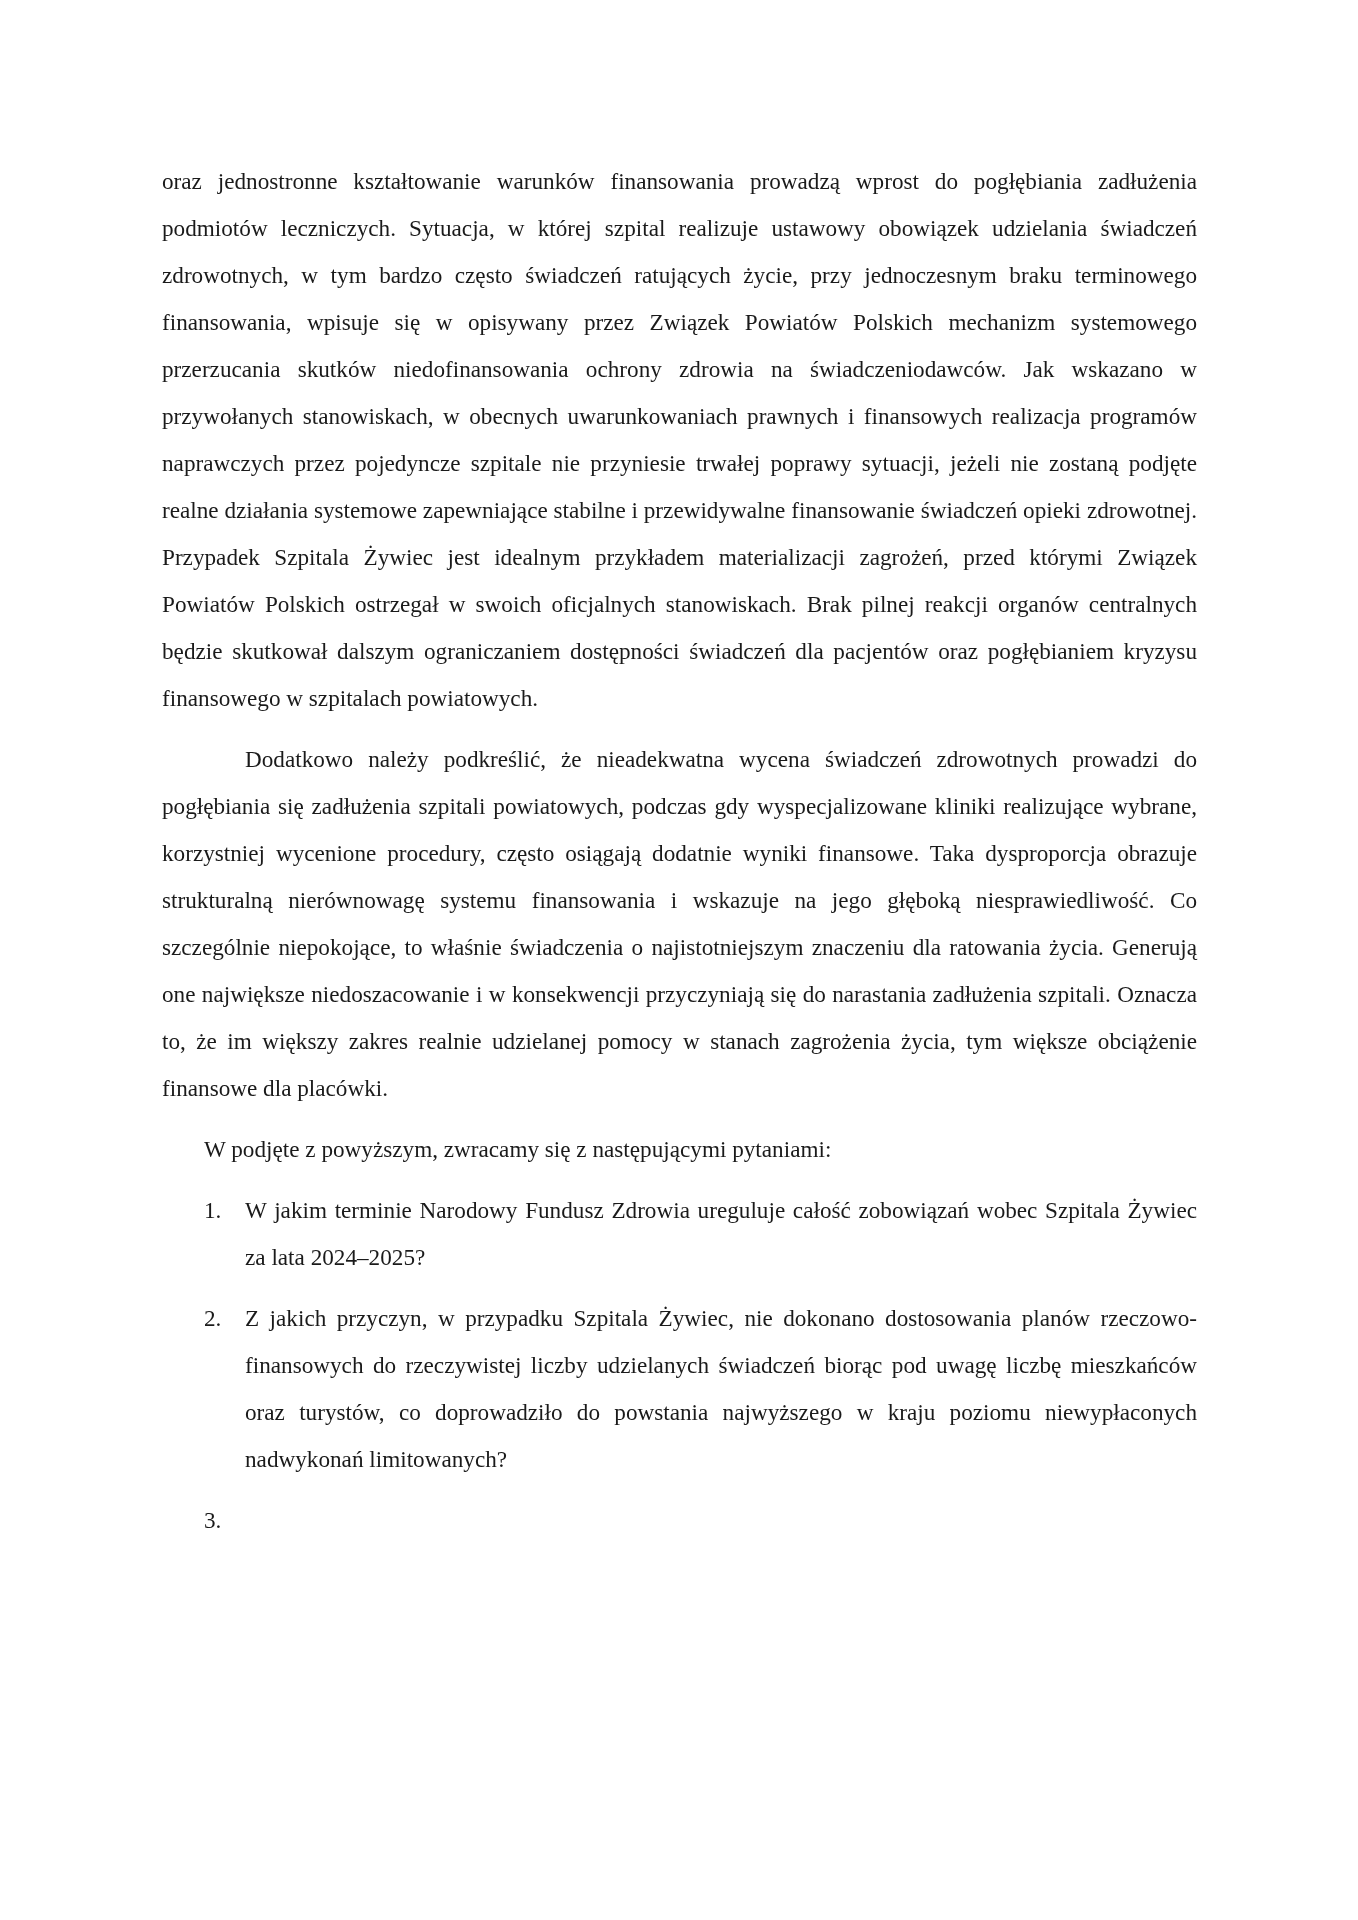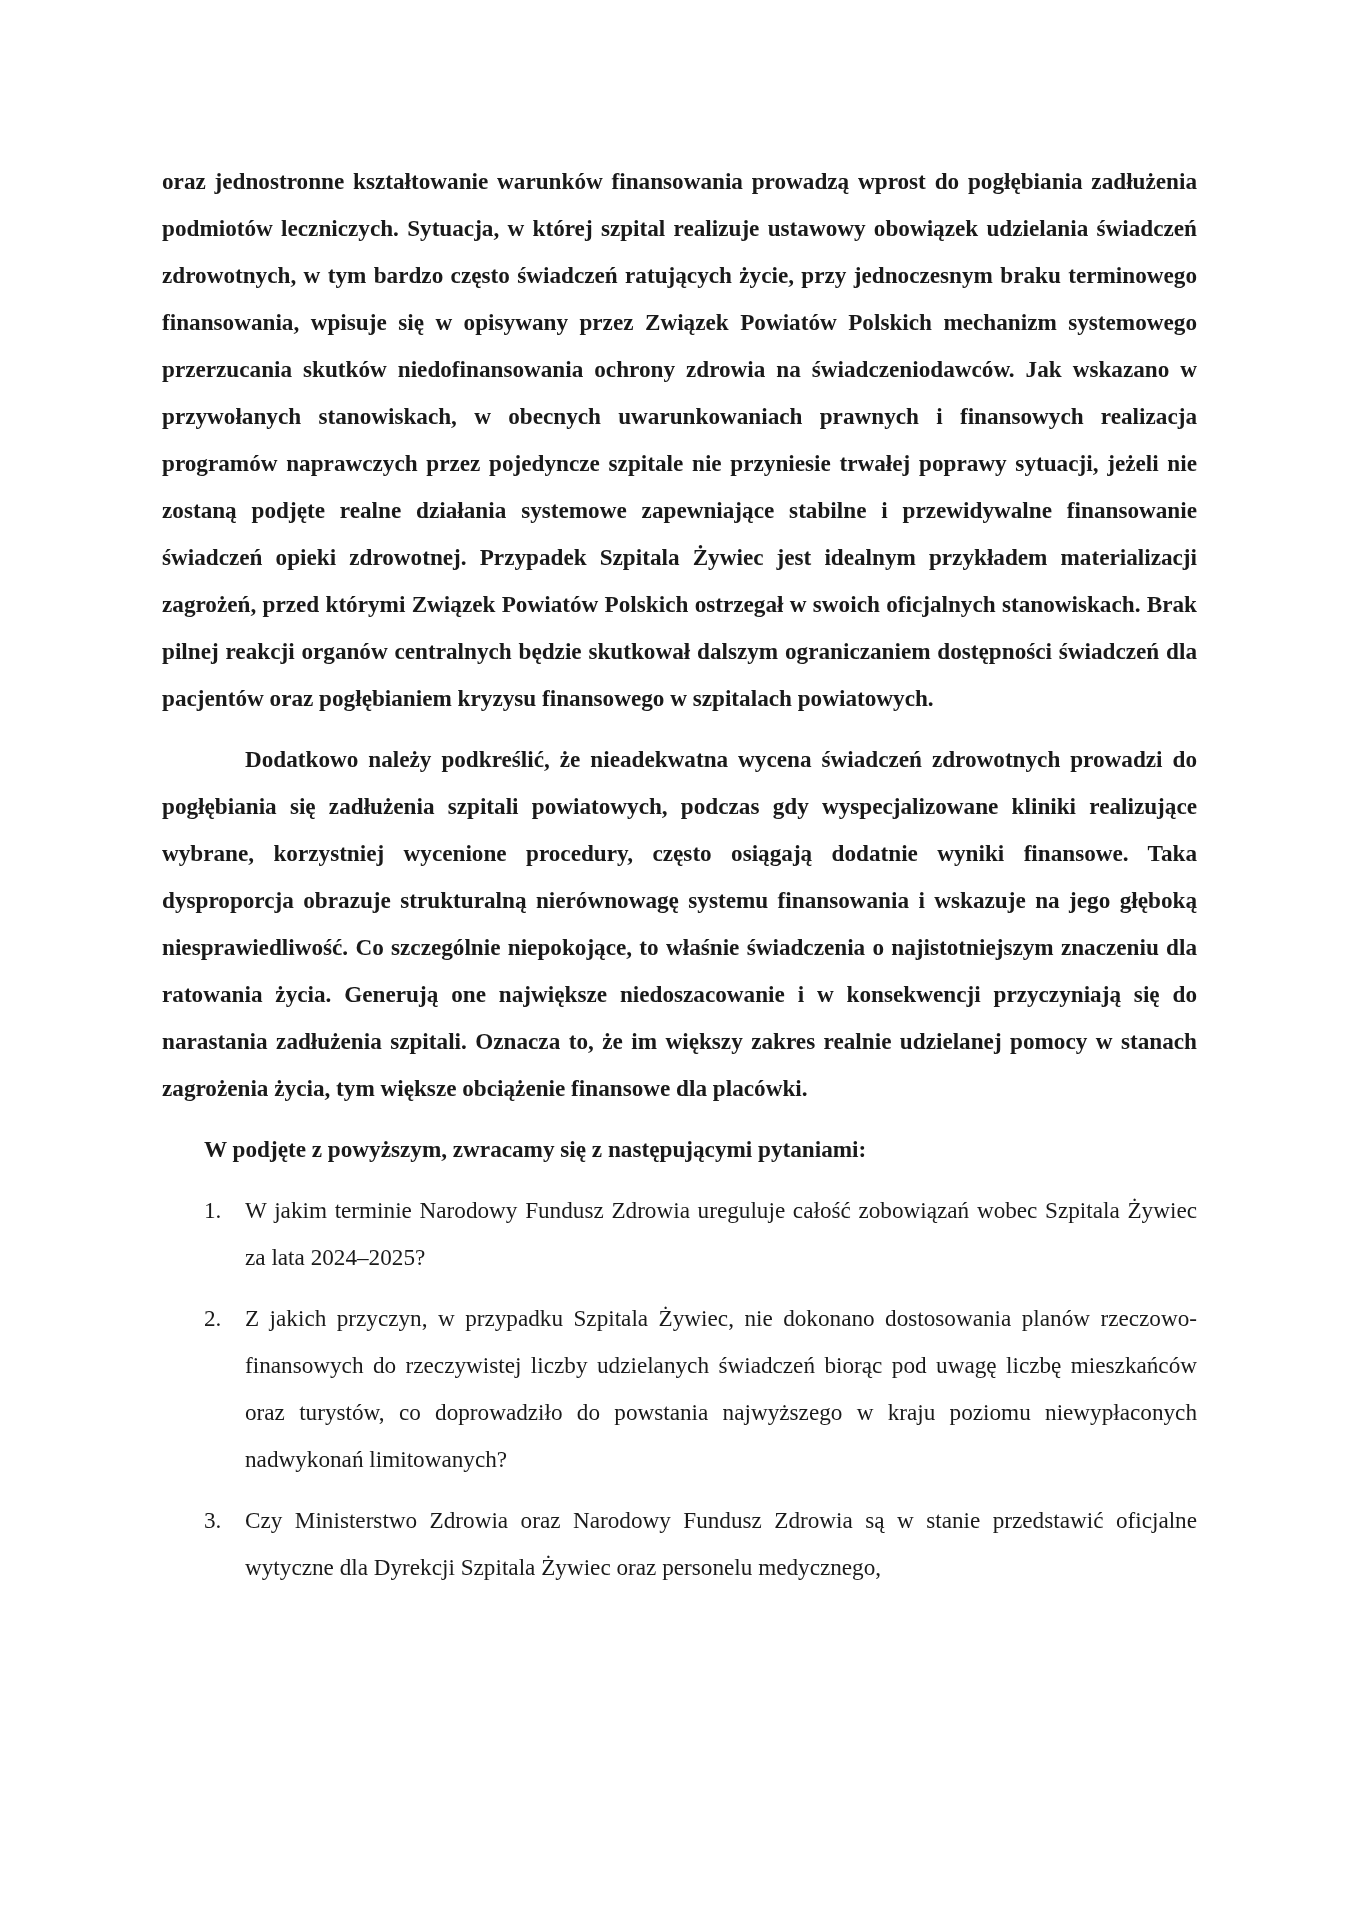--- a/index.html
+++ b/index.html
@@ -20,21 +20,20 @@
       left: 162px;
       top: 158px;
       width: 1035px;
       font-size: 23.2px;
       line-height: 47px;
     }
     .para {
       margin: 0;
       text-align: justify;
       text-align-last: left;
-      font-weight: bold;
     }
     .para.indent {
       text-indent: 83px;
       margin-top: 14px;
     }
     .para.intro {
       margin-top: 14px;
       padding-left: 42px;
     }
     .qlist {
@@ -66,16 +65,15 @@
     <li class="qitem">
       <span class="qnum">1.</span>
       <span>W jakim terminie Narodowy Fundusz Zdrowia ureguluje całość zobowiązań wobec Szpitala Żywiec za lata 2024–2025?</span>
     </li>
     <li class="qitem">
       <span class="qnum">2.</span>
       <span>Z jakich przyczyn, w przypadku Szpitala Żywiec, nie dokonano dostosowania planów rzeczowo-finansowych do rzeczywistej liczby udzielanych świadczeń biorąc pod uwagę liczbę mieszkańców oraz turystów, co doprowadziło do powstania najwyższego w kraju poziomu niewypłaconych nadwykonań limitowanych?</span>
     </li>
     <li class="qitem">
       <span class="qnum">3.</span>
-      <span>Czy Ministerstwo Zdrowia oraz Narodowy Fundusz Zdrowia są w stanie przedstawić oficjalne wytyczne dla Dyrekcji Szpitala Żywiec oraz personelu medycznego,</span>
     </li>
   </ol>
 </div>
 
 </body></html>

